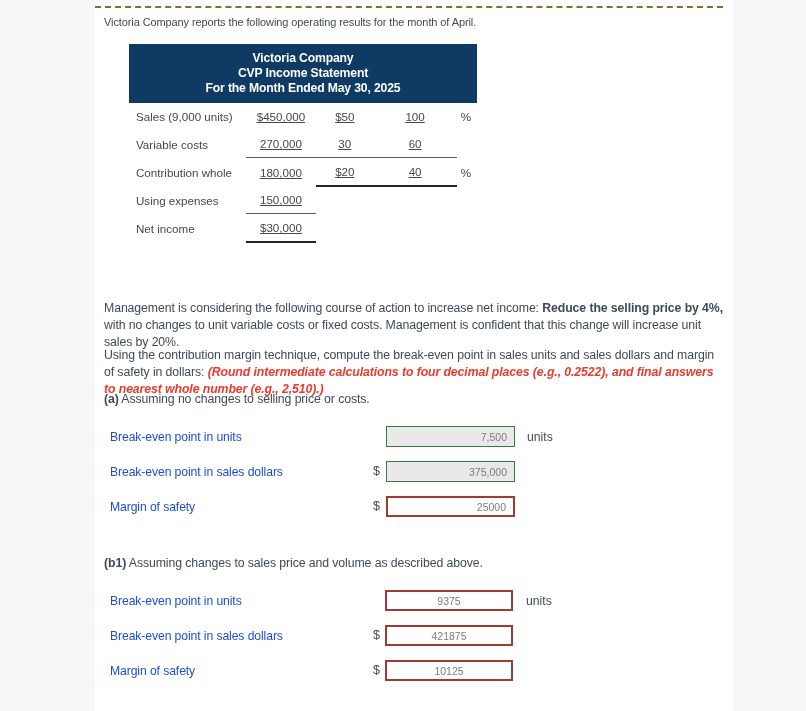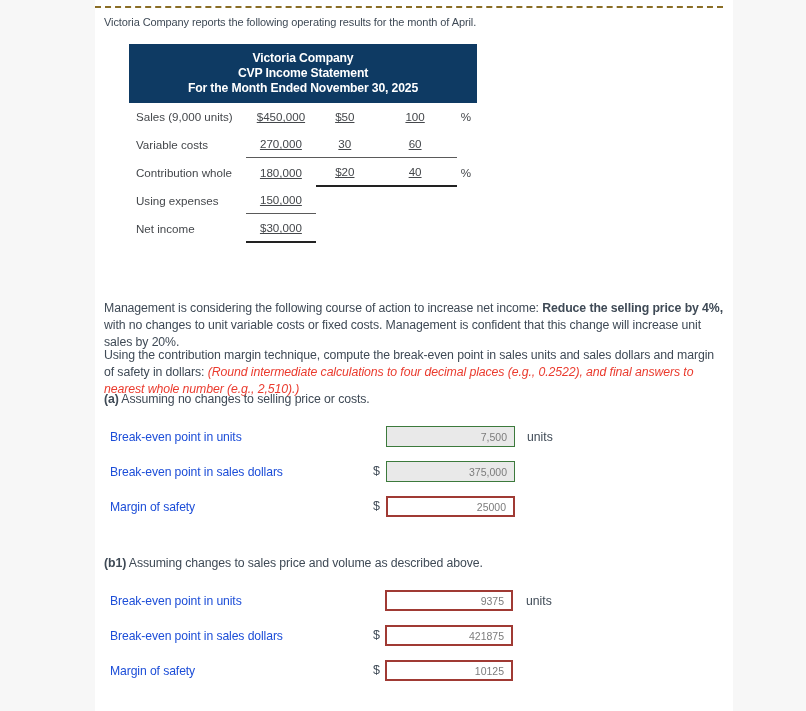--- a/index.html
+++ b/index.html
@@ -93,21 +93,21 @@
   .para {
     position: absolute;
     font-size: 12.3px;
     color: #3f4a56;
     line-height: 17px;
     letter-spacing: -0.1px;
   }
   .para b { font-weight: bold; color: #3f4a56; }
   .note {
     color: #ea3b2e;
-    font-weight: normal;
+    font-weight: bold;
     font-style: italic;
   }
 
   #p-mgmt { left: 9px; top: 300px; width: 625px; }
   #p-using { left: 9px; top: 347px; width: 615px; }
   #p-a  { left: 9px; top: 391px; width: 500px; }
   #p-b1 { left: 9px; top: 555px; width: 500px; }
 
   .qlabel-bold { font-weight: bold; }
 
@@ -158,39 +158,39 @@
     color: #3f4a56;
   }
 
   
   #blk-a .dollar { left: 278px; }
   #blk-a .field  { left: 291px; width: 129px; top: 2px; padding-left: 8px; }
   #blk-a .suffix { left: 432px; top: 6px; }
 
   
   #blk-b1 .dollar { left: 278px; }
-  #blk-b1 .field  { left: 290px; width: 128px; top: 2px; }
+  #blk-b1 .field  { left: 290px; width: 128px; top: 2px; text-align: center; }
   #blk-b1 .suffix { left: 431px; top: 6px; }
 </style>
 </head>
 <body>
 
 <div class="page">
 
   <div class="dashed-rule"></div>
 
   <div class="intro">Victoria Company reports the following operating results for the month of April.</div>
 
   <table class="cvp-table">
     <tbody>
       <tr>
         <td class="cvp-title-cell" colspan="5">
           <div>Victoria Company</div>
           <div>CVP Income Statement</div>
-          <div>For the Month Ended November 30, 2025</div>
+          <div>For the Month Ended May 30, 2025</div>
         </td>
       </tr>
 
       <tr>
         <td class="lbl">Sales (9,000 units)</td>
         <td class="num total">$450,000</td>
         <td class="num perunit">$50</td>
         <td class="num percent">100</td>
         <td class="pct-sign">%</td>
       </tr>

